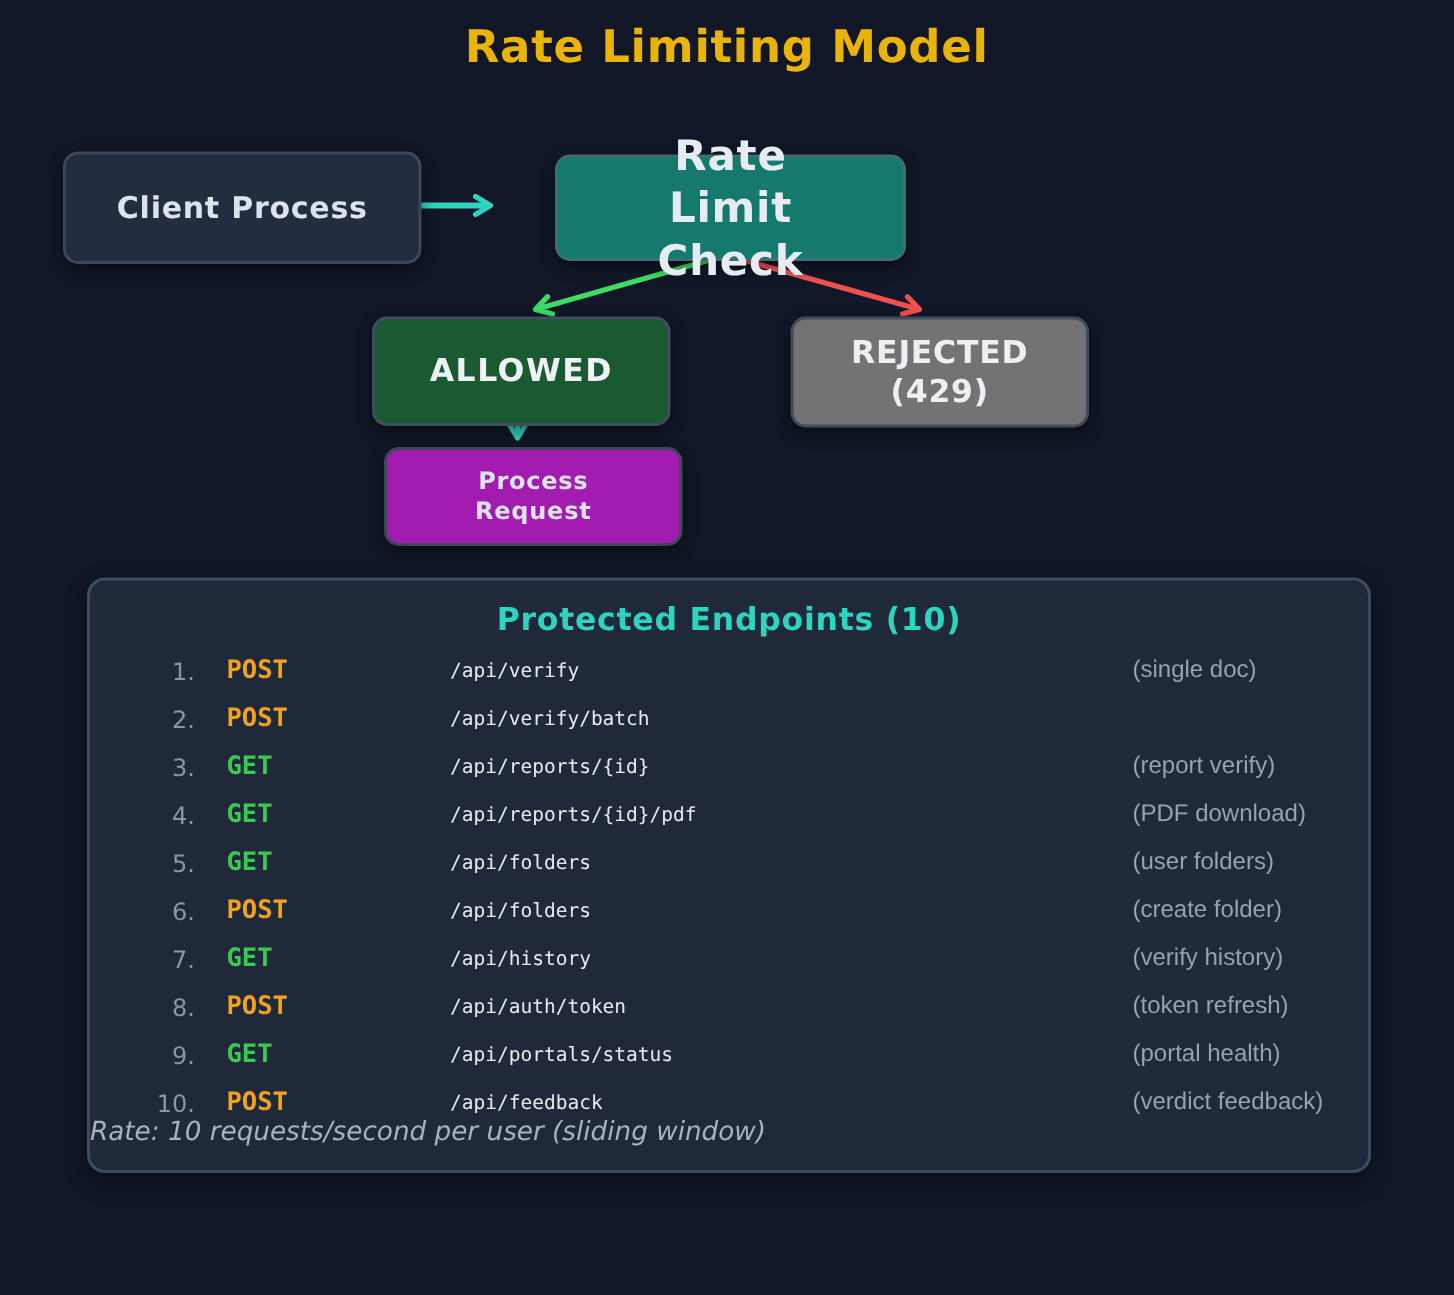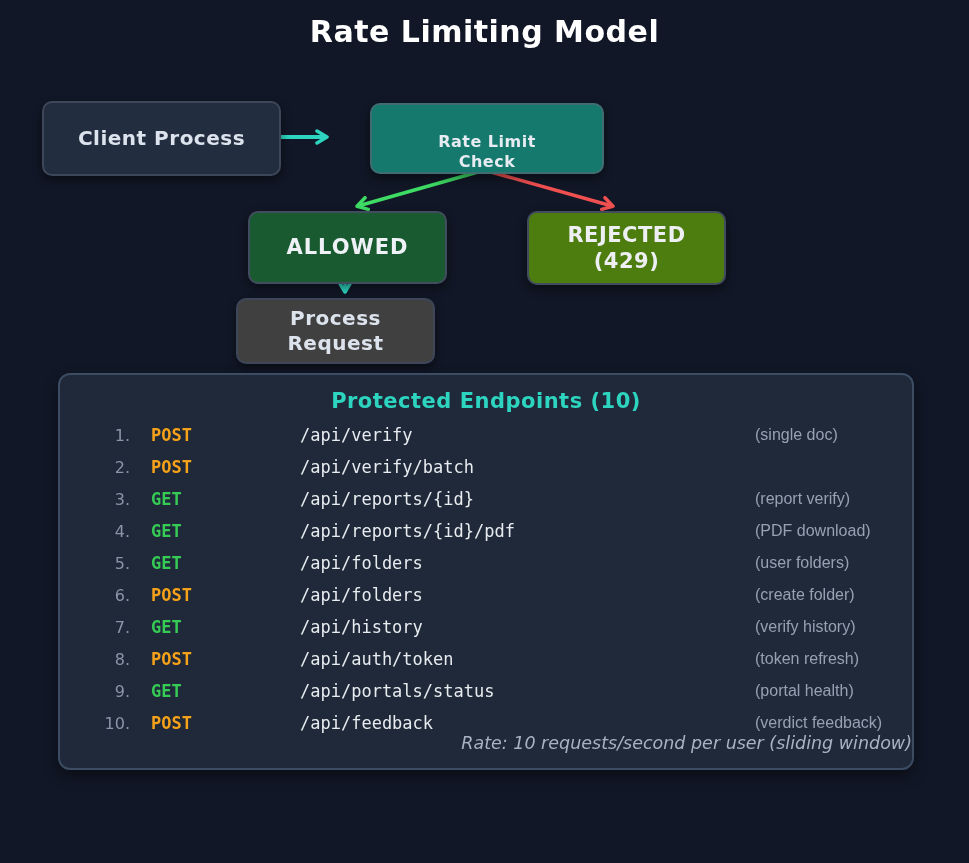--- a/index.html
+++ b/index.html
@@ -3,69 +3,69 @@
 <meta charset="utf-8">
 <style>
   html,body{margin:0;padding:0;background:#101827;}
   .stage{
     position:relative;width:969px;height:863px;overflow:hidden;
     background:#111726;
     font-family:"DejaVu Sans",sans-serif;
   }
   .page-title{
     position:absolute;top:14px;left:0;width:100%;margin:0;
-    text-align:center;font-size:30px;font-weight:bold;color:#ffffff;
+    text-align:center;font-size:30px;font-weight:bold;color:#eab308;
     letter-spacing:0.5px;
   }
   .arrows{position:absolute;left:0;top:0;width:969px;height:863px;pointer-events:none;}
   .node{
     position:absolute;display:flex;align-items:center;justify-content:center;
     border-radius:10px;border:2.5px solid #414c5f;
     box-shadow:0 4px 10px rgba(0,0,0,.45);
     font-weight:bold;text-align:center;line-height:1.25;
   }
   .node .lbl{display:inline-block;}
   .node-client{left:42px;top:101px;width:235px;height:71px;background:#232d40;border-color:#3d4759;color:#dde3ed;font-size:20px;letter-spacing:0.5px;}
-  .node-check{left:370px;top:103px;width:230px;height:67px;background:#15796d;border-color:#3f6d72;color:#e6ecf2;font-size:16px;letter-spacing:0.5px;align-items:flex-end;}
+  .node-check{left:370px;top:103px;width:230px;height:67px;background:#15796d;border-color:#3f6d72;color:#e6ecf2;font-size:28px;letter-spacing:0.5px;}
   .node-check .lbl{max-width:140px;}
   .node-allowed{left:248px;top:211px;width:195px;height:69px;background:#1a5a30;color:#eef2f6;font-size:21px;letter-spacing:1px;}
-  .node-rejected{left:527px;top:211px;width:195px;height:70px;background:#4d7c0f;color:#edeff3;font-size:21px;letter-spacing:0.5px;}
+  .node-rejected{left:527px;top:211px;width:195px;height:70px;background:#737373;color:#edeff3;font-size:21px;letter-spacing:0.5px;}
   .node-rejected .lbl{max-width:160px;}
-  .node-process{left:236px;top:298px;width:195px;height:62px;background:#404040;border-color:#3d4759;color:#dde3ed;font-size:20px;letter-spacing:0.5px;}
+  .node-process{left:256px;top:298px;width:195px;height:62px;background:#a21caf;border-color:#3d4759;color:#dde3ed;font-size:16px;letter-spacing:0.5px;}
   .node-process .lbl{max-width:120px;}
 
   .panel{
-    position:absolute;left:58px;top:373px;width:856px;height:397px;
+    position:absolute;left:58px;top:385px;width:856px;height:397px;
     box-sizing:border-box;background:#1f2939;border:2px solid #3c4c62;border-radius:12px;
     box-shadow:0 6px 14px rgba(0,0,0,.4);
   }
   .panel-title{
     margin:14px 0 6px 0;text-align:center;
     font-size:21px;font-weight:bold;color:#2dd4bf;letter-spacing:0.5px;
   }
   .row{
     display:grid;grid-template-columns:70px 170px 417px 1fr;
     align-items:center;height:32px;
   }
   .num{
     text-align:right;font-size:16px;color:#8b95a7;
     font-family:"DejaVu Sans",sans-serif;
   }
   .method{
     padding-left:21px;font-family:"DejaVu Sans Mono",monospace;
     font-size:17px;font-weight:bold;
   }
   .path{
-    font-family:"DejaVu Sans Mono",monospace;font-size:17px;color:#e8ebef;
+    font-family:"DejaVu Sans Mono",monospace;font-size:13px;color:#e8ebef;
   }
   .desc{
     font-family:"Liberation Sans",sans-serif;font-size:16px;color:#97a1b2;margin-left:38px;
   }
   .rate-note{
-    margin-top:-6px;text-align:right;font-style:italic;
+    margin-top:-6px;text-align:left;font-style:italic;
     font-size:17.5px;color:#a9b2c0;
   }
 </style>
 </head>
 <body>
 
 <div class="stage">
 
   <h1 class="page-title">Rate Limiting Model</h1>
 

